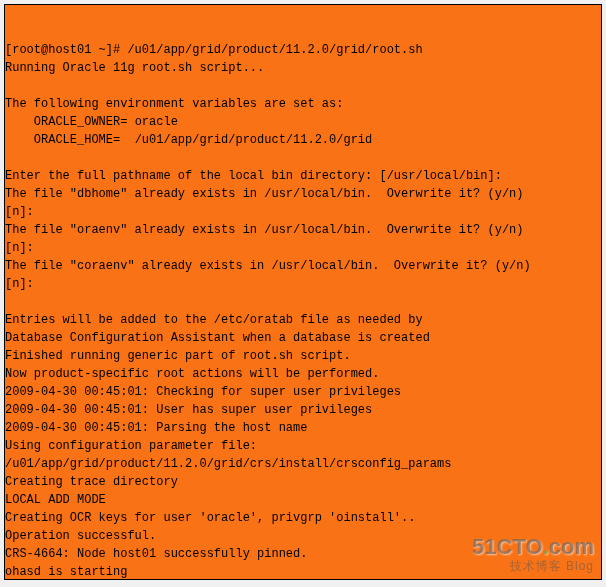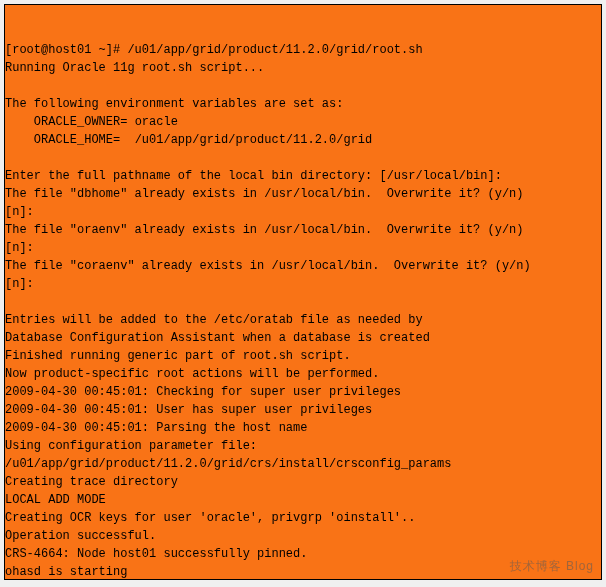--- a/index.html
+++ b/index.html
@@ -84,14 +84,17 @@
 Operation successful.
 CRS-4664: Node host01 successfully pinned.
 ohasd is starting
 Adding daemon to inittab
 2009-04-30 00:45:11
 Changing directory to /u01/app/grid/product/11.2.0/grid/log/host01/ohasd
 Successfully configured Oracle Grid Infrastructure for a Standalone Server</div>
 </div>
 
 <div class="watermark">
+  <div class="watermark-main">
+    <span>51CTO</span><span class="watermark-dot">.</span><span>com</span>
+  </div>
   <div class="watermark-sub">技术博客 Blog</div>
 </div>
 
 </body></html>

